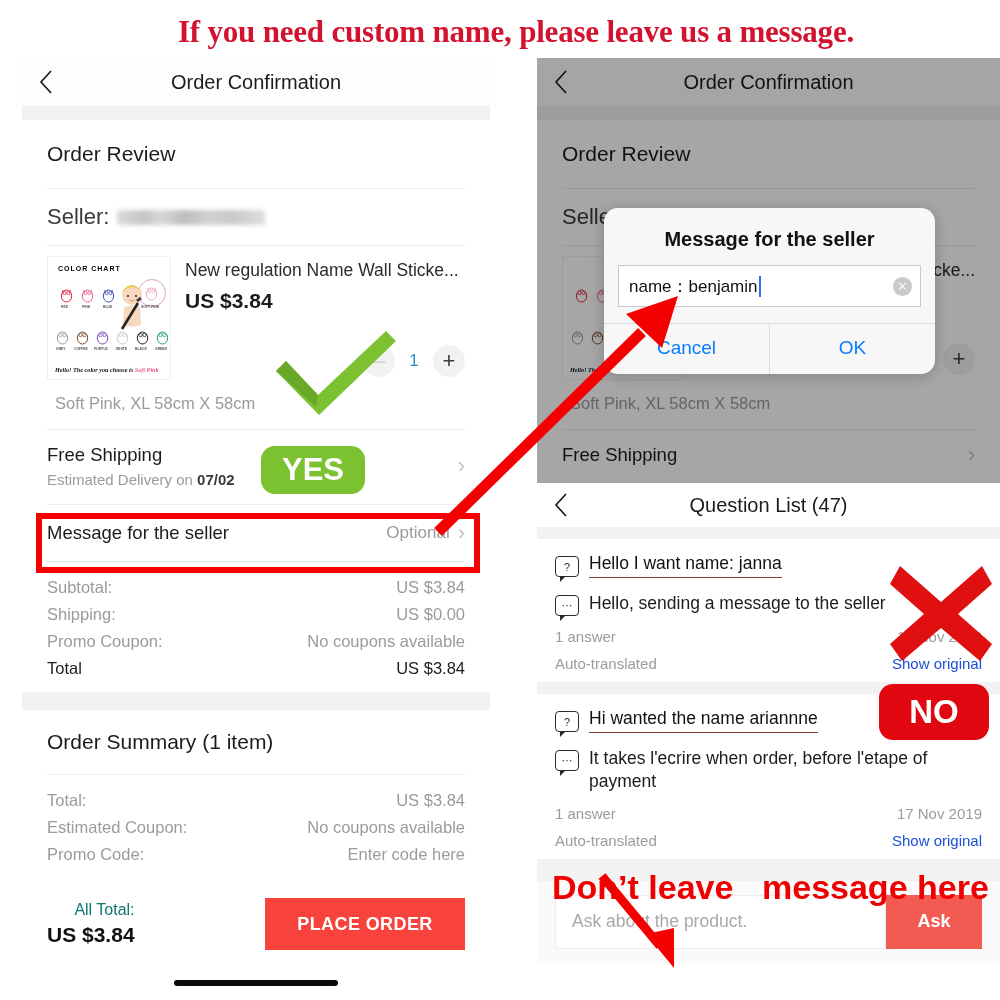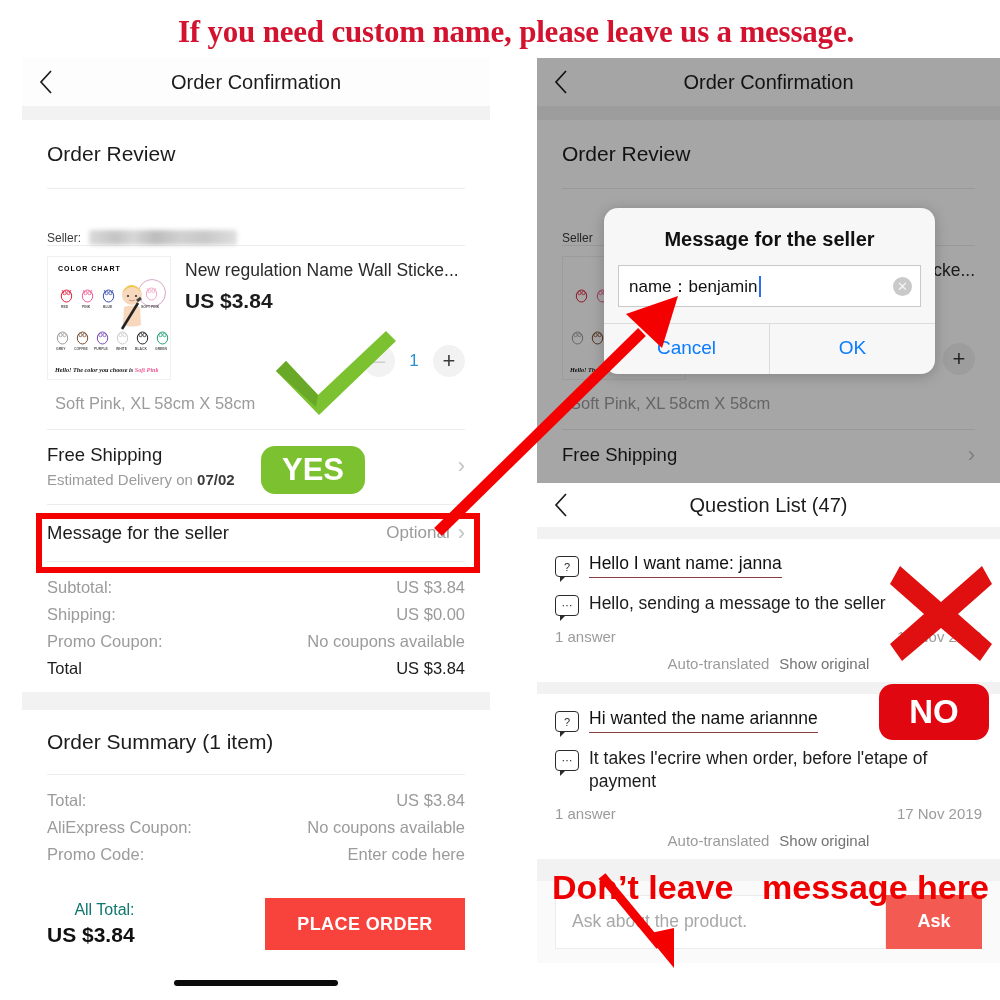--- a/index.html
+++ b/index.html
@@ -37,27 +37,27 @@
   }
   .back-chevron svg { display: block; }
 
   .gap-band { background: #f2f2f2; }
 
   .section-title { font-size: 21px; color: #1c1c1c; }
   .hr { height: 1px; background: #ececec; }
 
   .row { display: flex; align-items: center; justify-content: space-between; }
   .muted { color: #9b9b9b; }
-  .teal { color: #737373; }
+  .teal { color: #1d4ed8; }
 
   
   #leftPanel { left: 22px; top: 58px; width: 468px; height: 942px; }
   #leftPanel .body { padding: 0 25px; }
 
-  .seller-row { display: flex; align-items: flex-end; height: 56px; font-size: 12px; color: #3a3a3a; }
+  .seller-row { display: flex; align-items: center; height: 56px; font-size: 22px; color: #3a3a3a; }
   .blurred {
     margin-left: 8px; width: 148px; height: 15px; border-radius: 2px;
     background: linear-gradient(90deg,#d9d9d9 0%,#c2c2c2 18%,#d6d6d6 30%,#b9b9b9 45%,#cfcfcf 62%,#c6c6c6 78%,#dddddd 100%);
     filter: blur(2.2px); opacity: .95;
   }
 
   .product { display: flex; gap: 14px; padding-top: 10px; }
   .thumb {
     width: 124px; height: 124px; flex: 0 0 124px; background: #fff;
     border: 1px solid #f0f0f0; position: relative; overflow: hidden;
@@ -152,21 +152,21 @@
   .q-icon::after {
     content: ""; position: absolute; left: 4px; bottom: -6px;
     border-left: 5px solid #2b2b2b; border-bottom: 5px solid transparent;
   }
   .q-text {
     font-size: 17.5px; font-weight: normal; color: #111;
     border-bottom: 1px solid #8a4040; padding-bottom: 3px; display: inline-block;
   }
   .a-text { font-size: 17.5px; color: #1c1c1c; line-height: 1.3; }
   .q-meta { display: flex; justify-content: space-between; font-size: 15px; color: #9b9b9b; margin-top: 12px; }
-  .q-trans { display: flex; justify-content: center; gap: 10px; font-size: 15px; margin-top: 10px; }
+  .q-trans { display: flex; justify-content: space-between; gap: 10px; font-size: 15px; margin-top: 10px; }
   .q-sep { height: 12px; background: #f2f2f2; }
 
   .ask-wrap { padding: 14px 18px; display: flex; background: #fafafa; }
   .ask-input {
     flex: 1; background: #fff; border: 1px solid #ececec; height: 54px;
     display: flex; align-items: center; padding-left: 16px;
     font-size: 17.5px; color: #a8a8a8;
   }
   .ask-btn {
     width: 96px; height: 54px; background: #f35a52; color: #fff;
@@ -390,21 +390,21 @@
       <div style="height:20px"></div>
       <div class="order-summary-title">Order Summary (1 item)</div>
       <div style="height:20px"></div>
       <div class="hr"></div>
       <div style="padding:12px 0 0">
         <div class="cost-line">
           <span class="lab">Total:</span>
           <span class="val">US $3.84</span>
         </div>
         <div class="cost-line">
-          <span class="lab">AliExpress Coupon:</span>
+          <span class="lab">Estimated Coupon:</span>
           <span class="val teal">No coupons available</span>
         </div>
         <div class="cost-line">
           <span class="lab">Promo Code:</span>
           <span class="val teal">Enter code here</span>
         </div>
       </div>
     </div>
 
     <div class="footer-bar" style="position:absolute;left:0;bottom:50px;width:468px;padding:0 25px;">

